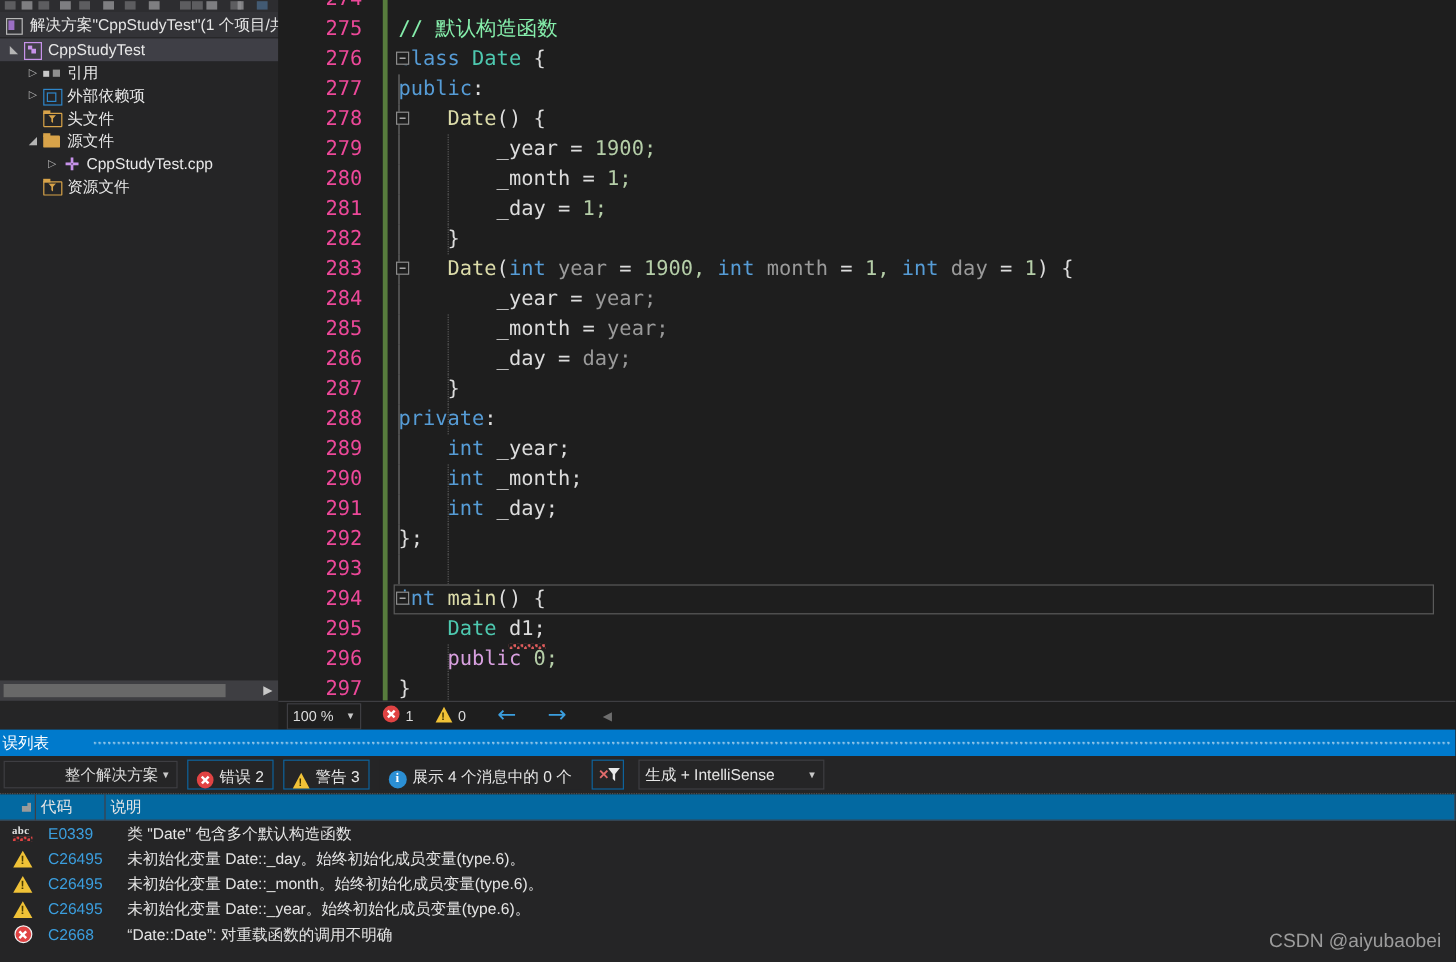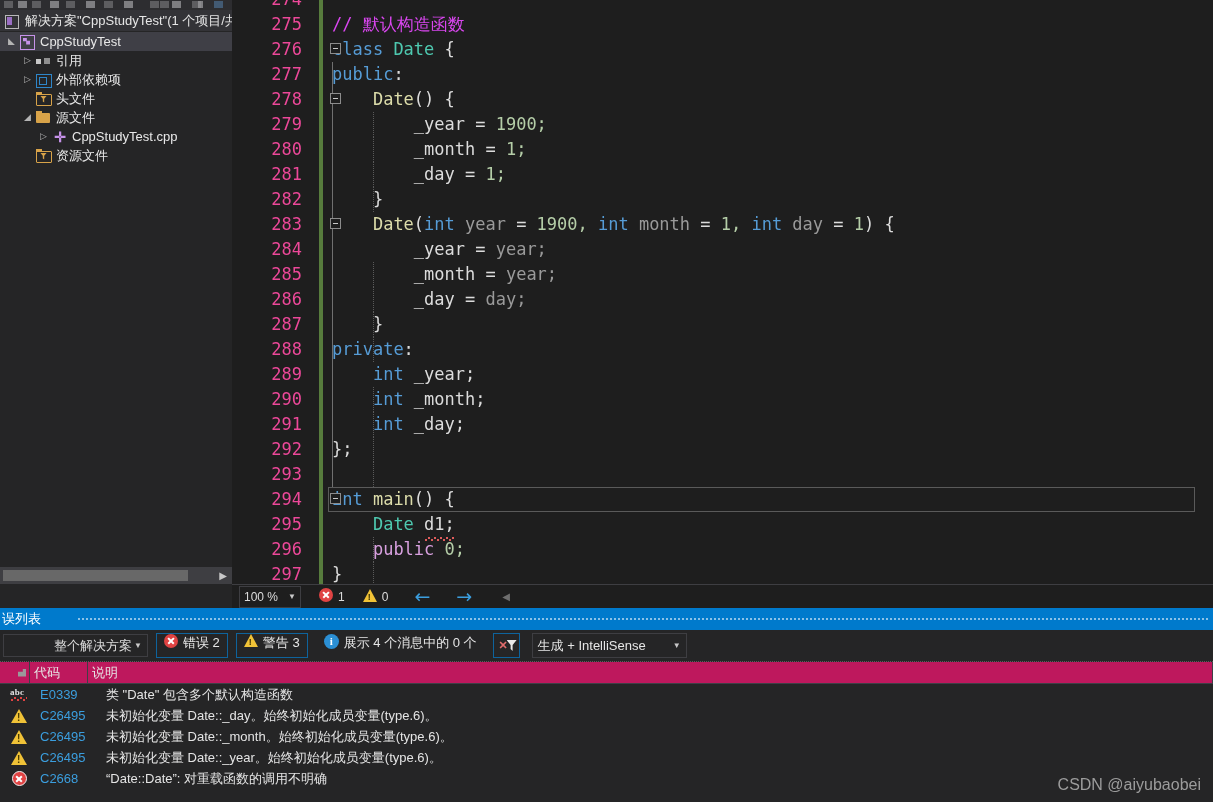--- a/index.html
+++ b/index.html
@@ -156,21 +156,21 @@
   }
   .guide {
     position: absolute; top: 0; width: 1px; height: 25px;
     border-left: 1px dotted #5a5a5a;
   }
   .brace-line {
     position: absolute; top: 0; width: 1px; height: 25px; background: #707070;
   }
 
   
-  .t-cmt  { color: #d946ef; }
+  .t-cmt  { color: #86efac; }
   .t-kw   { color: #569cd6; }
   .t-type { color: #4ec9b0; }
   .t-fn   { color: #dcdcaa; }
   .t-num  { color: #b5cea8; }
   .t-pln  { color: #dcdcdc; }
   .t-ctl  { color: #d8a0df; }
   .t-prm  { color: #9a9a9a; }
   .squig {
     border-bottom: 2px solid transparent;
     background-image:
@@ -251,21 +251,21 @@
     padding-left: 0; border-bottom: 1px dotted #5a5a5a;
   }
   .scope-combo {
     display: flex; align-items: center; width: 145px; height: 23px; margin-left: 3px;
     border: 1px solid #3e3e42; background: #252526; color: #dcdcdc; font-size: 13px;
     white-space: nowrap; overflow: hidden;
   }
   .scope-combo .sv { flex: 1; padding-left: 2px; margin-left: 48px; }
   .scope-combo .sc { font-size: 8px; padding-right: 5px; color: #c8c8c8; }
   .tb-btn {
-    display: flex; align-items: flex-start; height: 25px; margin-left: 8px;
+    display: flex; align-items: flex-end; height: 25px; margin-left: 8px;
     padding: 0 7px; border: 1px solid #0e639c; background: #252526;
     color: #e6e6e6; font-size: 13px; white-space: nowrap;
   }
   .tb-btn.noborder { border-color: transparent; }
   .tb-btn .bi { margin-right: 5px; display: flex; align-items: center; }
   .info-dot {
     width: 15px; height: 15px; border-radius: 50%; background: #2b8fd4;
     color: #fff; font-size: 11px; font-weight: bold; text-align: center;
     line-height: 15px; font-family: "Liberation Serif", serif;
   }
@@ -283,21 +283,21 @@
     clip-path: polygon(0 0,100% 0,60% 45%,60% 100%,40% 82%,40% 45%);
   }
   .build-combo {
     display: flex; align-items: center; width: 155px; height: 25px; margin-left: 12px;
     border: 1px solid #3e3e42; color: #e6e6e6; font-size: 13px; white-space: nowrap;
   }
   .build-combo .bv { flex: 1; padding-left: 5px; }
   .build-combo .bc { font-size: 8px; padding-right: 5px; color: #c8c8c8; }
 
   .grid-head {
-    height: 22px; background: #be185d; display: flex; align-items: center;
+    height: 22px; background: #0369a1; display: flex; align-items: center;
     color: #e6e6e6; font-size: 13px; border-bottom: 1px solid #3f3f46;
   }
   .gh { height: 22px; display: flex; align-items: center; border-right: 1px solid #3f3f46; }
   .gh-sq { width: 30px; justify-content: flex-start; padding-left: 2px; }
   .gh-sq .sq {
     width: 8px; height: 8px; background: #9a9a9a; margin-left: 16px;
     clip-path: polygon(0 40%,60% 40%,60% 0,100% 0,100% 100%,0 100%);
   }
   .gh-code { width: 58px; padding-left: 4px; }
   .gh-desc { flex: 1; padding-left: 4px; }

